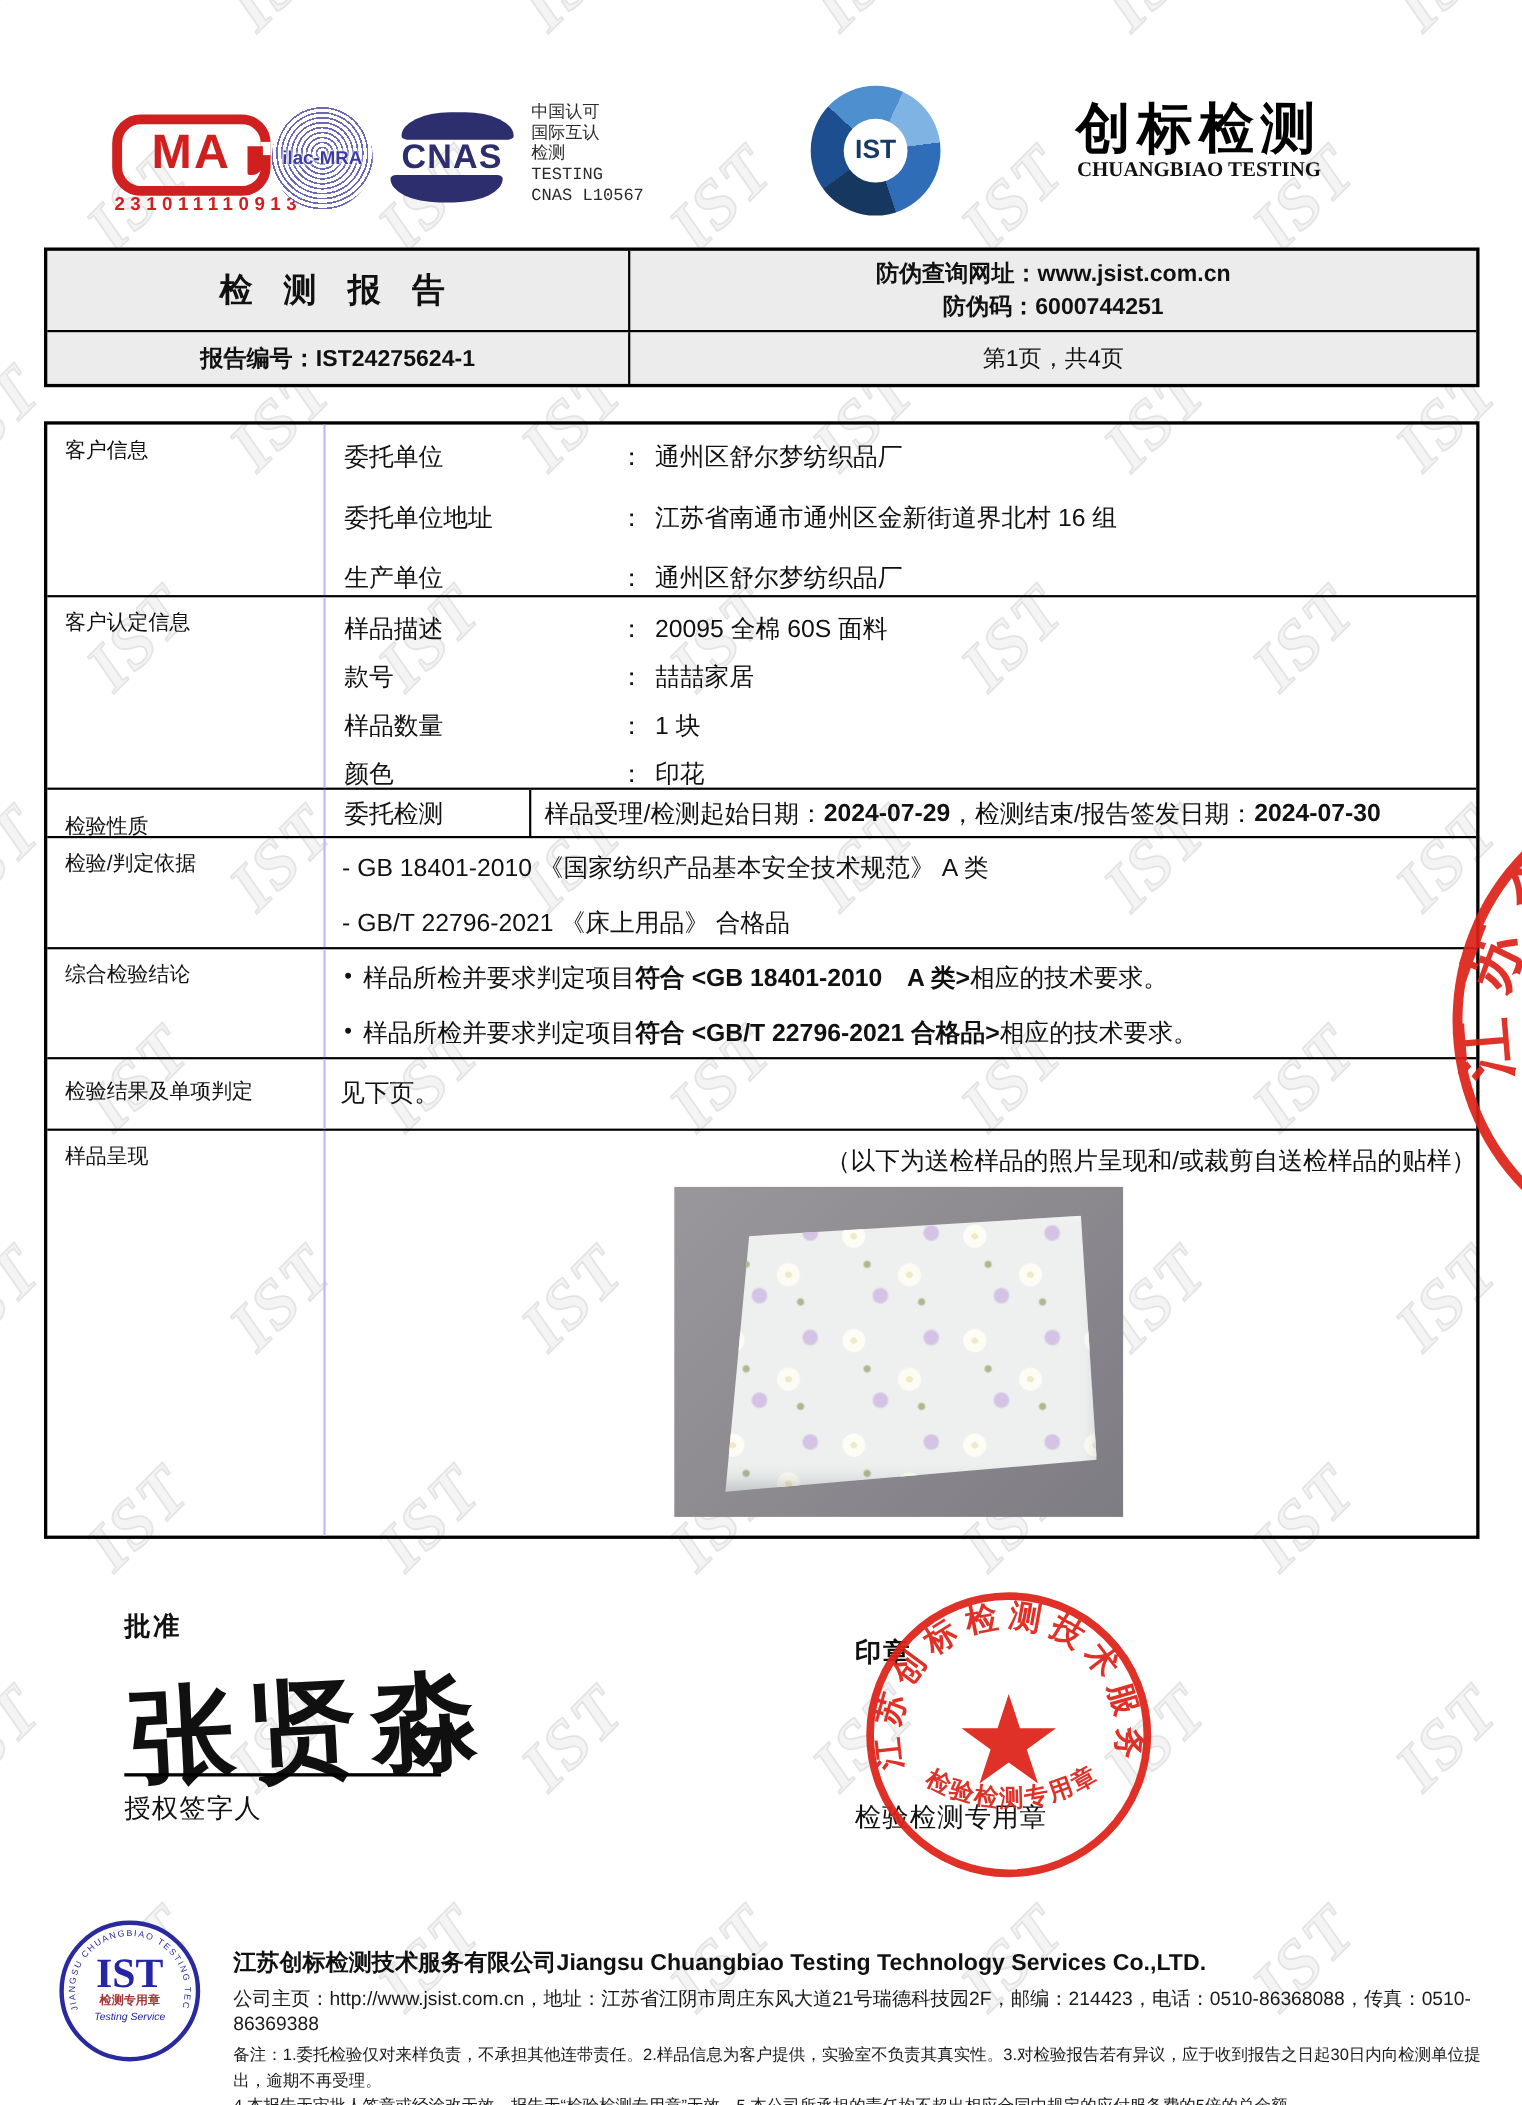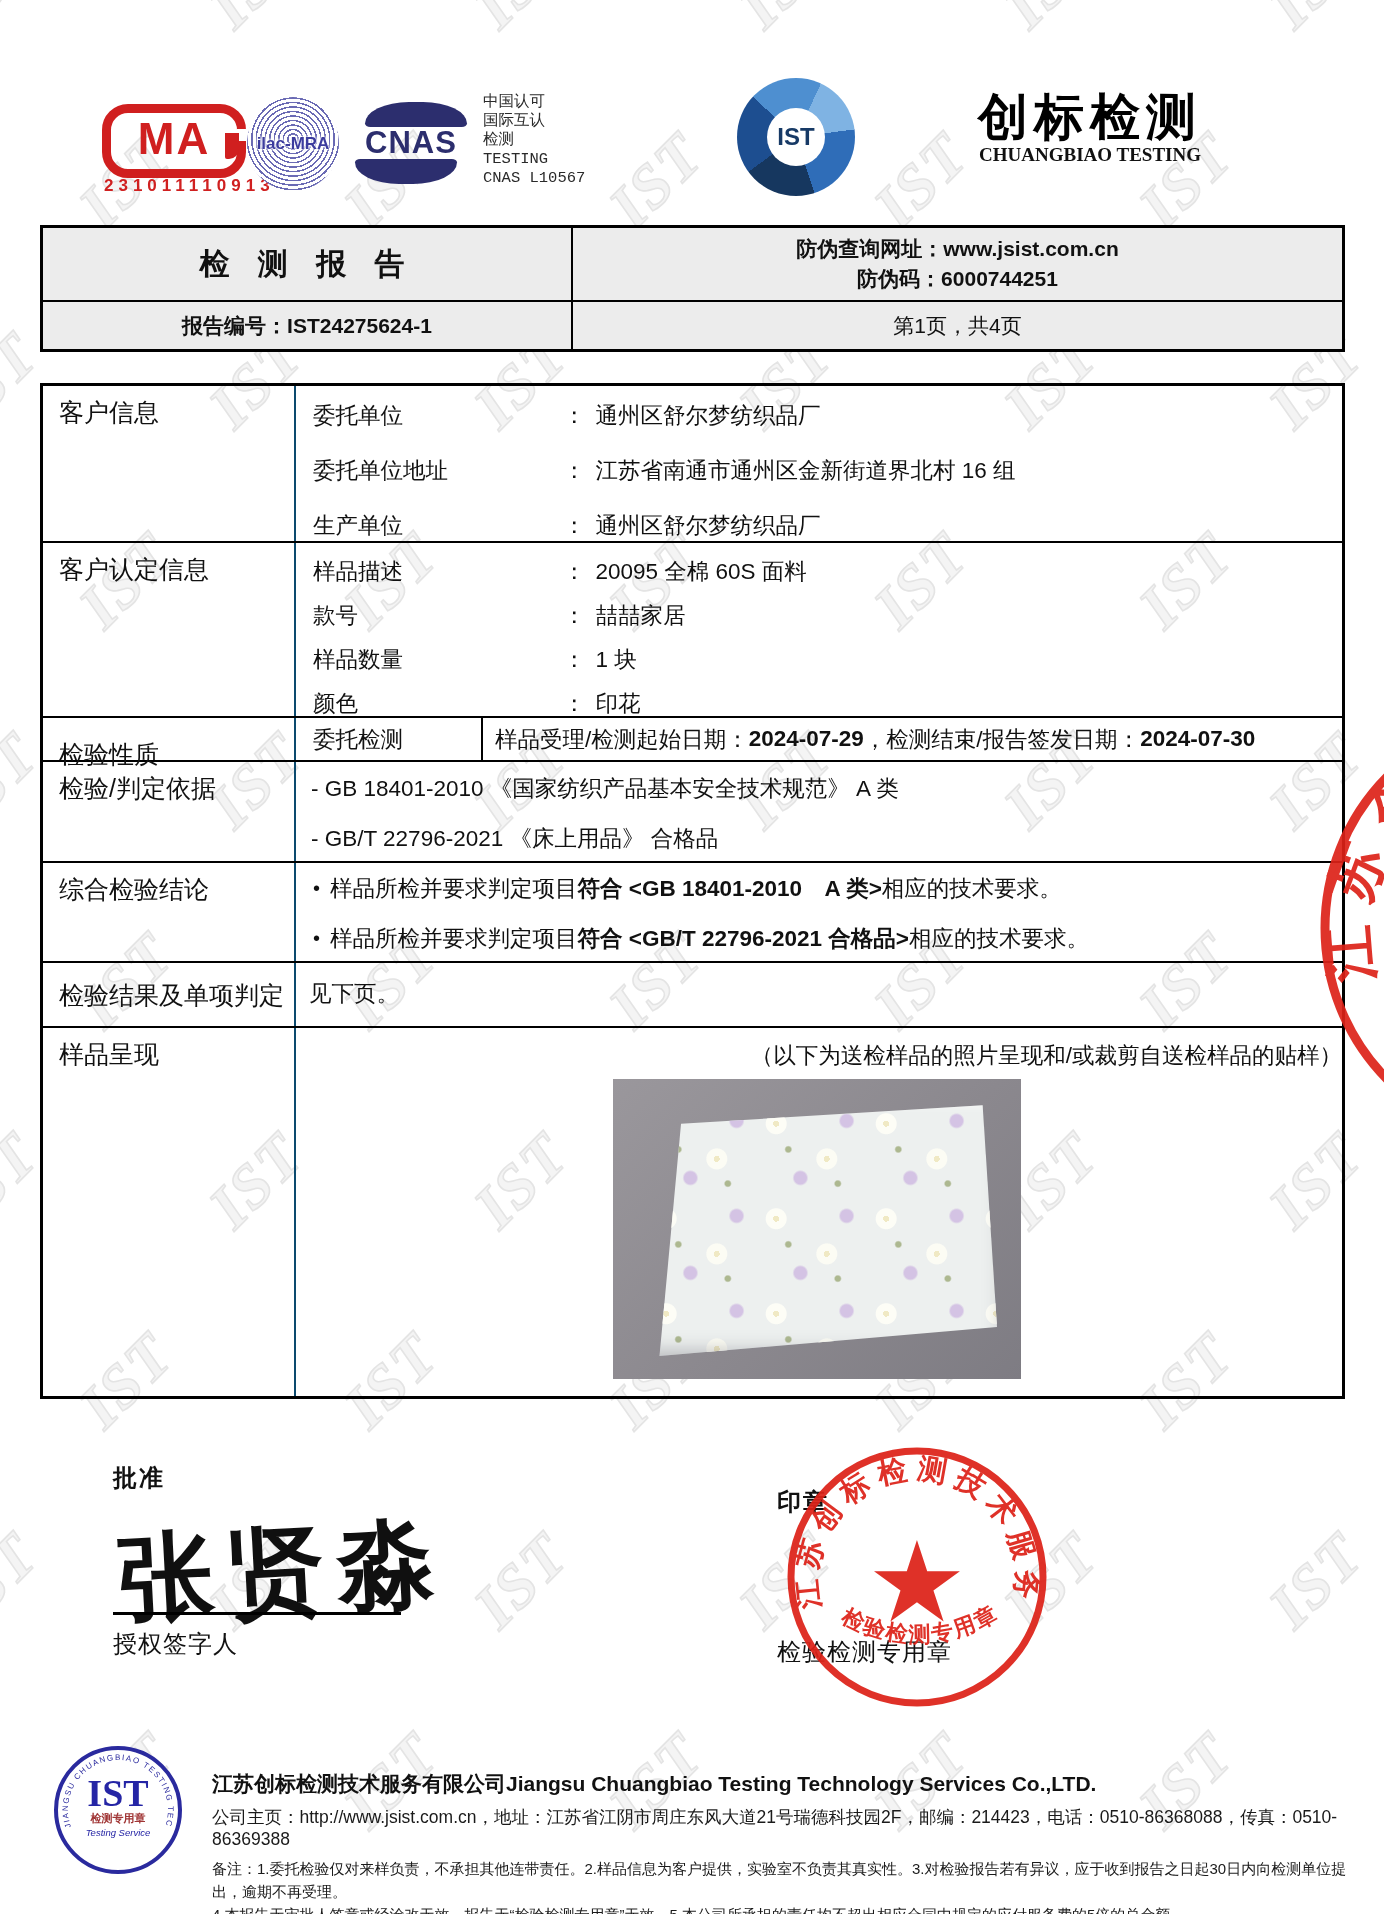--- a/index.html
+++ b/index.html
@@ -43,22 +43,22 @@
   .hcell-l{width:528px;border-right:2px solid #000;display:flex;align-items:center;justify-content:center;}
   .hcell-r{flex:1;display:flex;flex-direction:column;align-items:center;justify-content:center;}
   .htitle{font-size:30px;font-weight:700;letter-spacing:10px;}
   .hline{font-size:21px;font-weight:700;line-height:30px;}
   .hno{font-size:21px;font-weight:700;}
   .hpage{font-size:21px;font-weight:400;}
   
   .mtable{left:40px;top:383px;width:1305px;border:3px solid #000;background:transparent;box-sizing:border-box;}
   .mrow{display:flex;}
   .mrow + .mrow{border-top:2px solid #000;}
-  .mlabel{width:253px;min-width:253px;border-right:2px solid #0c4a6e;box-sizing:border-box;
-          padding:10px 4px 0 16px;font-size:25px;}
+  .mlabel{width:253px;min-width:253px;border-right:2px solid #c4b5fd;box-sizing:border-box;
+          padding:10px 4px 0 16px;font-size:19px;}
   .mcontent{flex:1;box-sizing:border-box;}
   .r1{height:155px;} .r2{height:173px;} .r3{height:42px;} .r4{height:99px;}
   .r5{height:98px;} .r6{height:63px;} .r7{height:368px;}
   .kv{display:flex;align-items:center;height:55px;padding-left:17px;font-size:22.5px;}
   .r2 .kv{height:44px;}
   .r1 .mcontent{padding-top:2px;} .r2 .mcontent{padding-top:6px;}
   .kv .k{display:inline-block;width:250px;}
   .kv .c{margin-right:10px;}
   .nature-wrap{display:flex;height:100%;align-items:stretch;font-size:22.5px;}
   .nature-val{width:187px;min-width:187px;border-right:2px solid #000;display:flex;align-items:center;padding-left:17px;box-sizing:border-box;}

